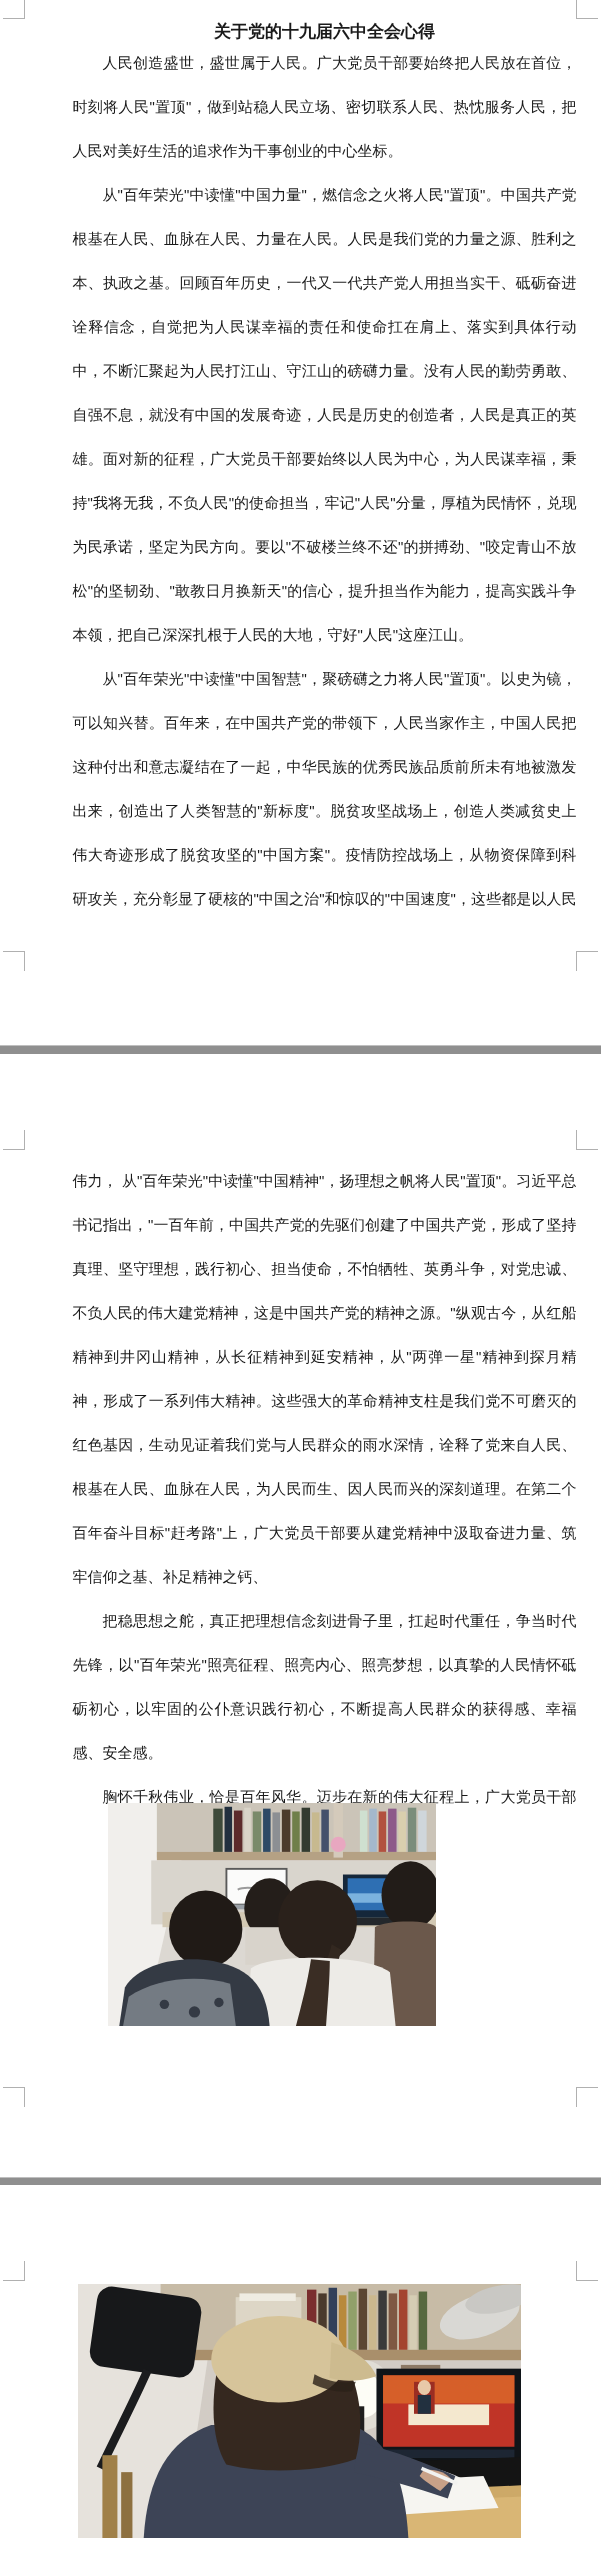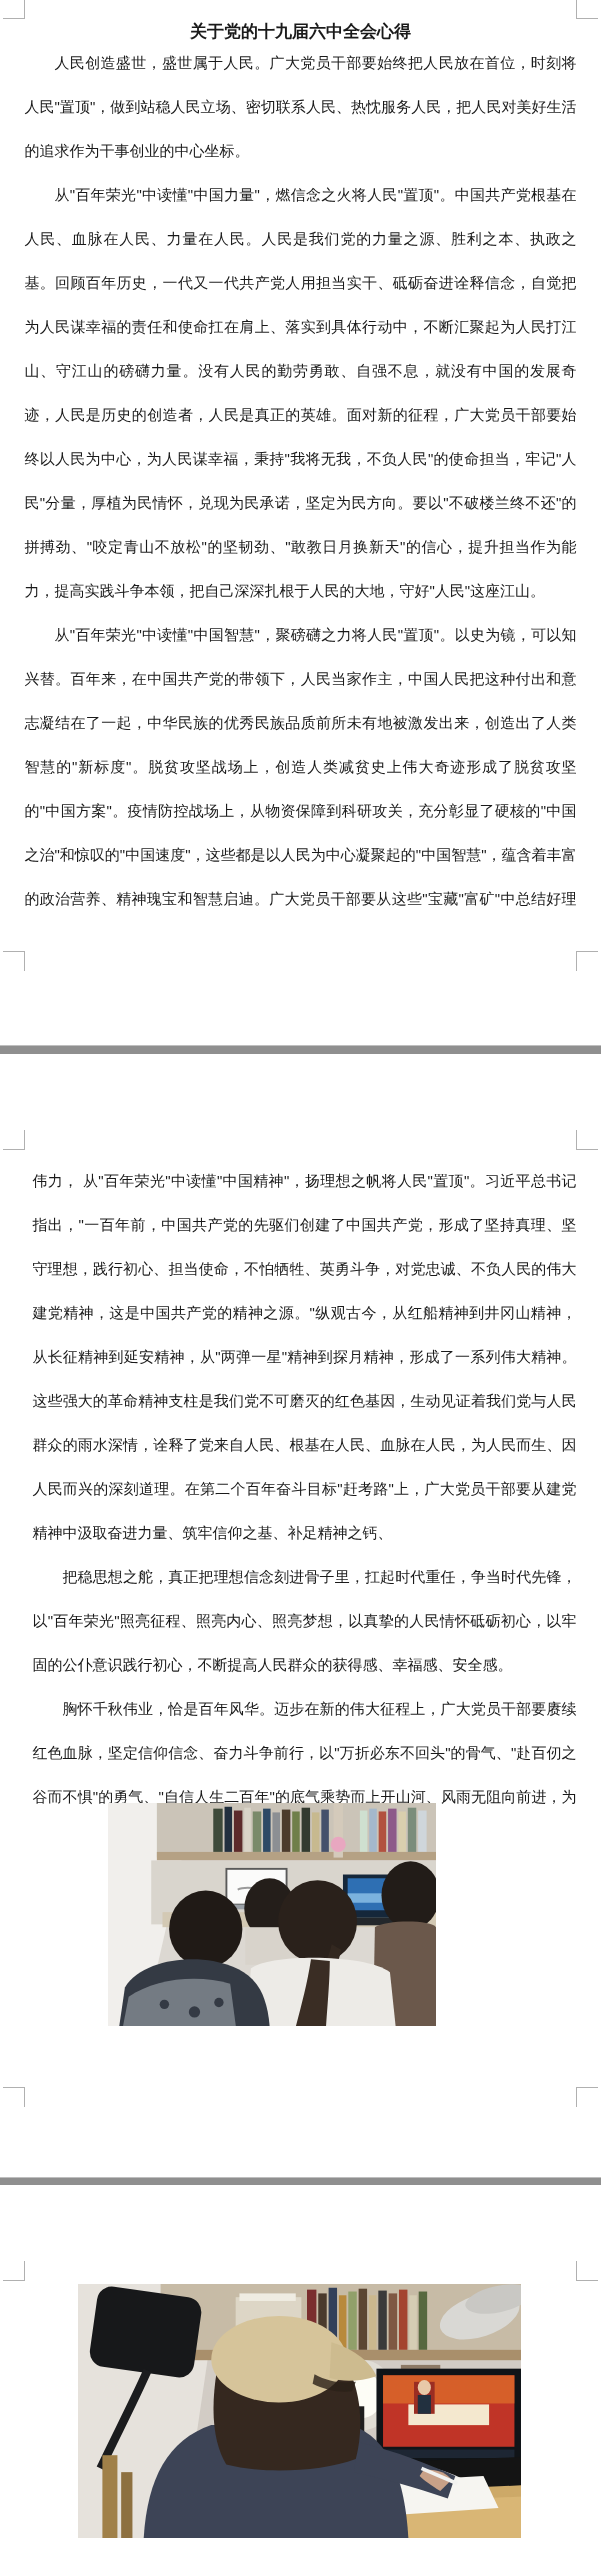--- a/index.html
+++ b/index.html
@@ -2,21 +2,21 @@
 <html style="font-size:15px"><head>
 <meta charset="utf-8">
 <style>
   html,body{margin:0;padding:0;}
   body{
     width:601px;
     background:#ffffff;
     font-family:"Liberation Sans", sans-serif;
     color:#1a1a1a;
   }
-  .page{position:relative;background:#ffffff;overflow:hidden;}
+  .page{position:relative;background:#ffffff;overflow:hidden;padding-left:48px;}
   #page1{height:1045px;}
   #page2{height:1123px;}
   #page3{height:391px;}
   .separator{height:8.5px;background:#8f8f8f;border-top:0.9px solid #bfbfbf;box-sizing:border-box;}
   
   .mk{position:absolute;width:21.6px;height:19px;border:0 solid #b0b0b0;pointer-events:none;}
   .mk.tl{left:2.8px;border-right-width:0.9px;border-bottom-width:0.9px;}
   .mk.tr{right:2.8px;border-left-width:0.9px;border-bottom-width:0.9px;}
   .mk.bl{left:2.8px;border-right-width:0.9px;border-top-width:0.9px;}
   .mk.br{right:2.8px;border-left-width:0.9px;border-top-width:0.9px;}
@@ -29,21 +29,21 @@
   .doc-title{
     font-size:17px;font-weight:bold;text-align:center;
     padding-top:19px;height:41px;line-height:26px;box-sizing:border-box;
   }
   .body-text p{
     margin:0;font-size:15px;line-height:44px;
     text-align:justify;text-indent:2em;letter-spacing:0;
   }
   .body-text p.no-indent{text-indent:0;}
   #page1 .body-text{height:894px;overflow:hidden;}
-  #page2 .content{padding-top:105px;margin-left:8px;}
+  #page2 .content{padding-top:105px;}
   #page2 .body-text{height:646px;overflow:hidden;}
   .photo{position:absolute;display:block;background:#e8e6e2;}
   #photo1{top:749px;left:108px;width:328px;height:223px;}
   #photo2{top:99px;left:78px;width:443px;height:254px;}
   .photo svg{display:block;width:100%;height:100%;}
 </style>
 </head>
 <body>
 
 <div class="page" id="page1">

